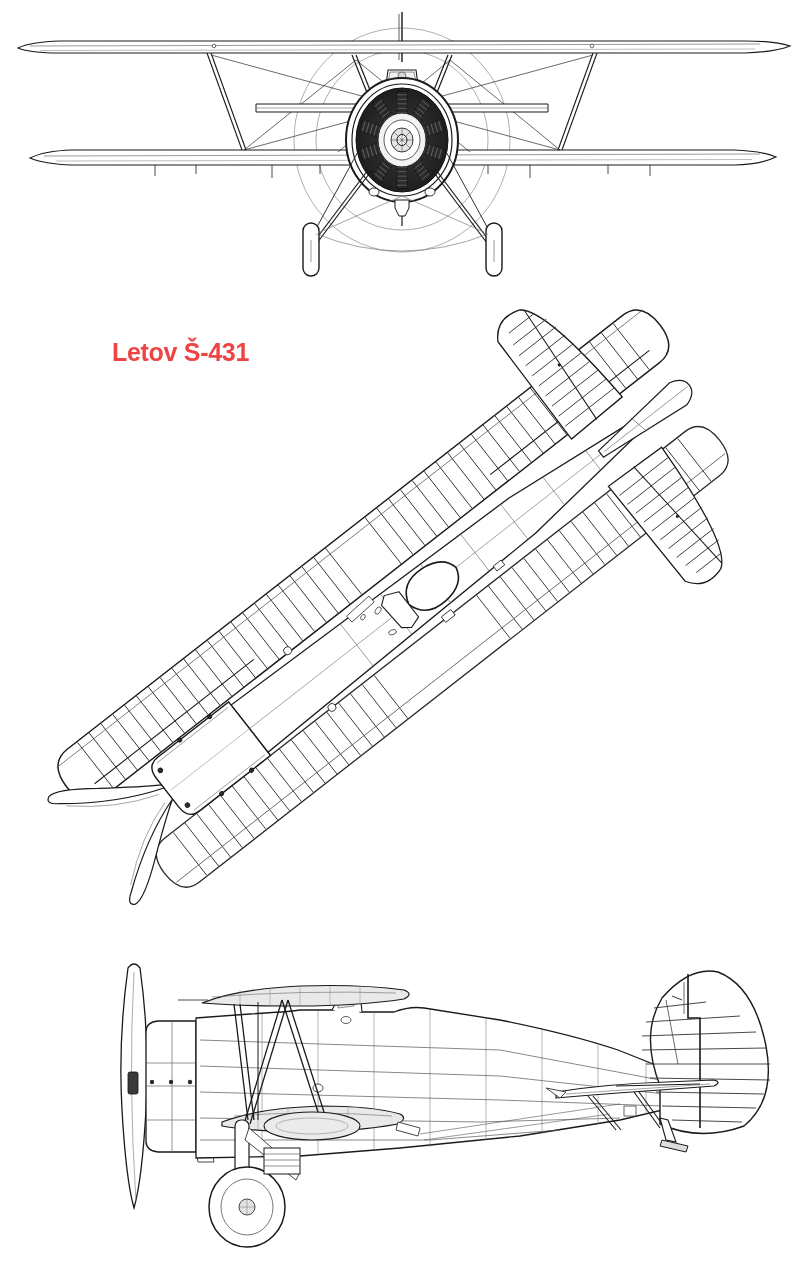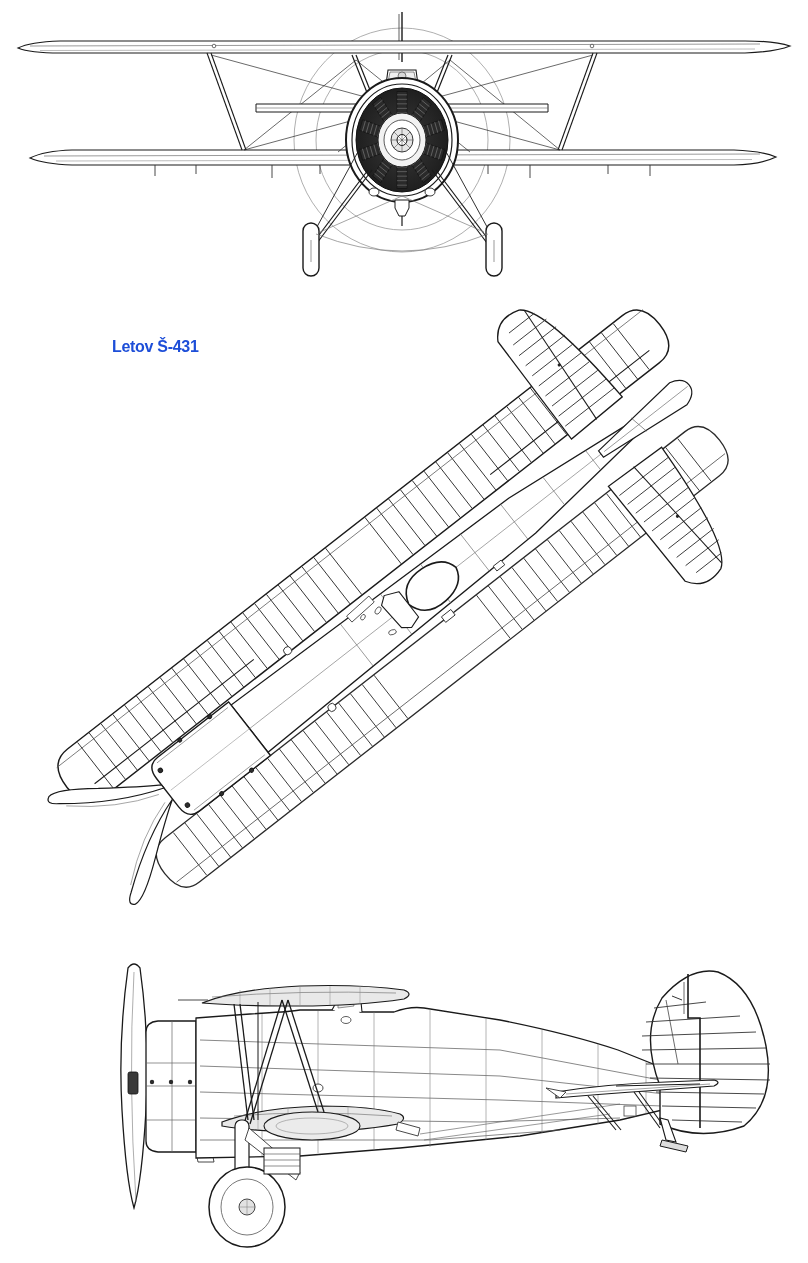--- a/index.html
+++ b/index.html
@@ -1,20 +1,20 @@
 <!DOCTYPE html>
 <html><head>
 <meta charset="utf-8">
 <style>
   html,body{margin:0;padding:0;background:#ffffff;}
   body{width:808px;height:1263px;overflow:hidden;font-family:"Liberation Sans",sans-serif;}
   #sheet{position:relative;width:808px;height:1263px;background:#ffffff;}
   #sheet svg{position:absolute;left:0;top:0;}
   .title-block{position:absolute;left:112px;top:338px;}
-  .title-text{font-family:"Liberation Sans",sans-serif;font-weight:bold;font-size:16px;letter-spacing:-0.3px;color:#1d4ed8;white-space:nowrap;}
+  .title-text{font-family:"Liberation Sans",sans-serif;font-weight:bold;font-size:25px;letter-spacing:-0.3px;color:#ef4444;white-space:nowrap;}
 </style>
 </head>
 <body>
 
 <div id="sheet">
 
   <svg width="808" height="1263" viewBox="0 0 808 1263">
     <defs>
       <pattern id="ribsUp" width="9" height="9" patternUnits="userSpaceOnUse" patternTransform="rotate(52)">
         <line x1="0" y1="0" x2="0" y2="9" stroke="#333" stroke-width="1"></line>

